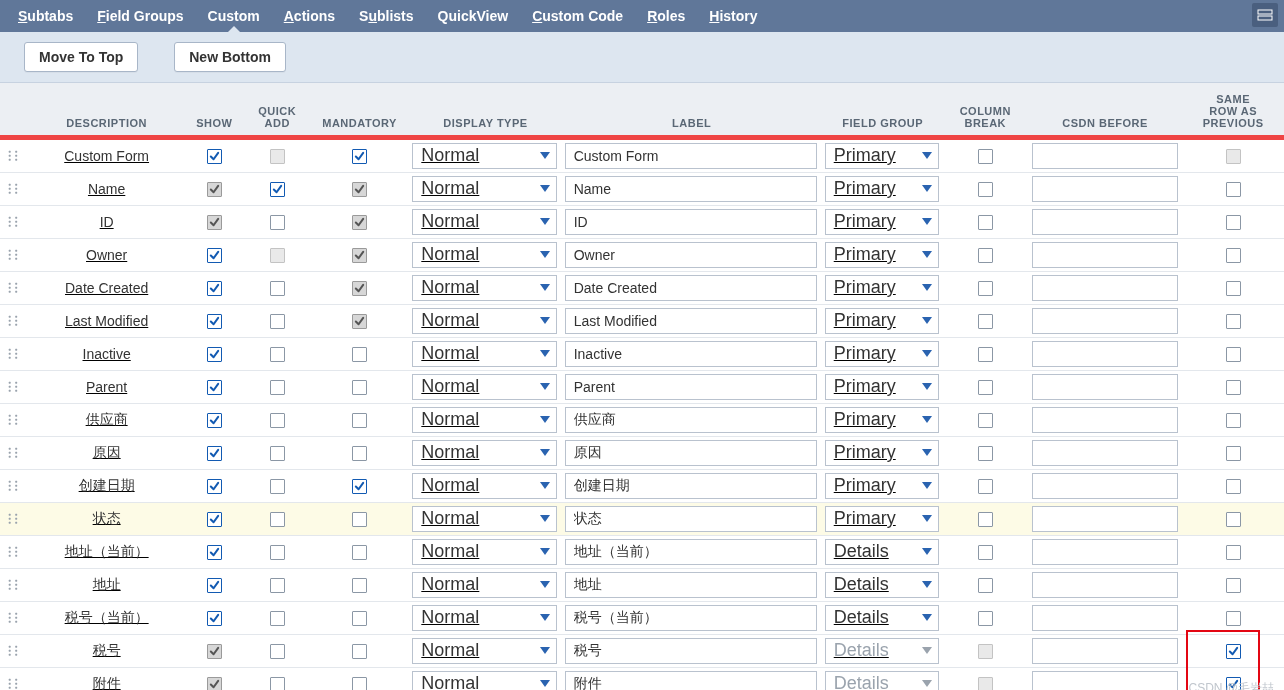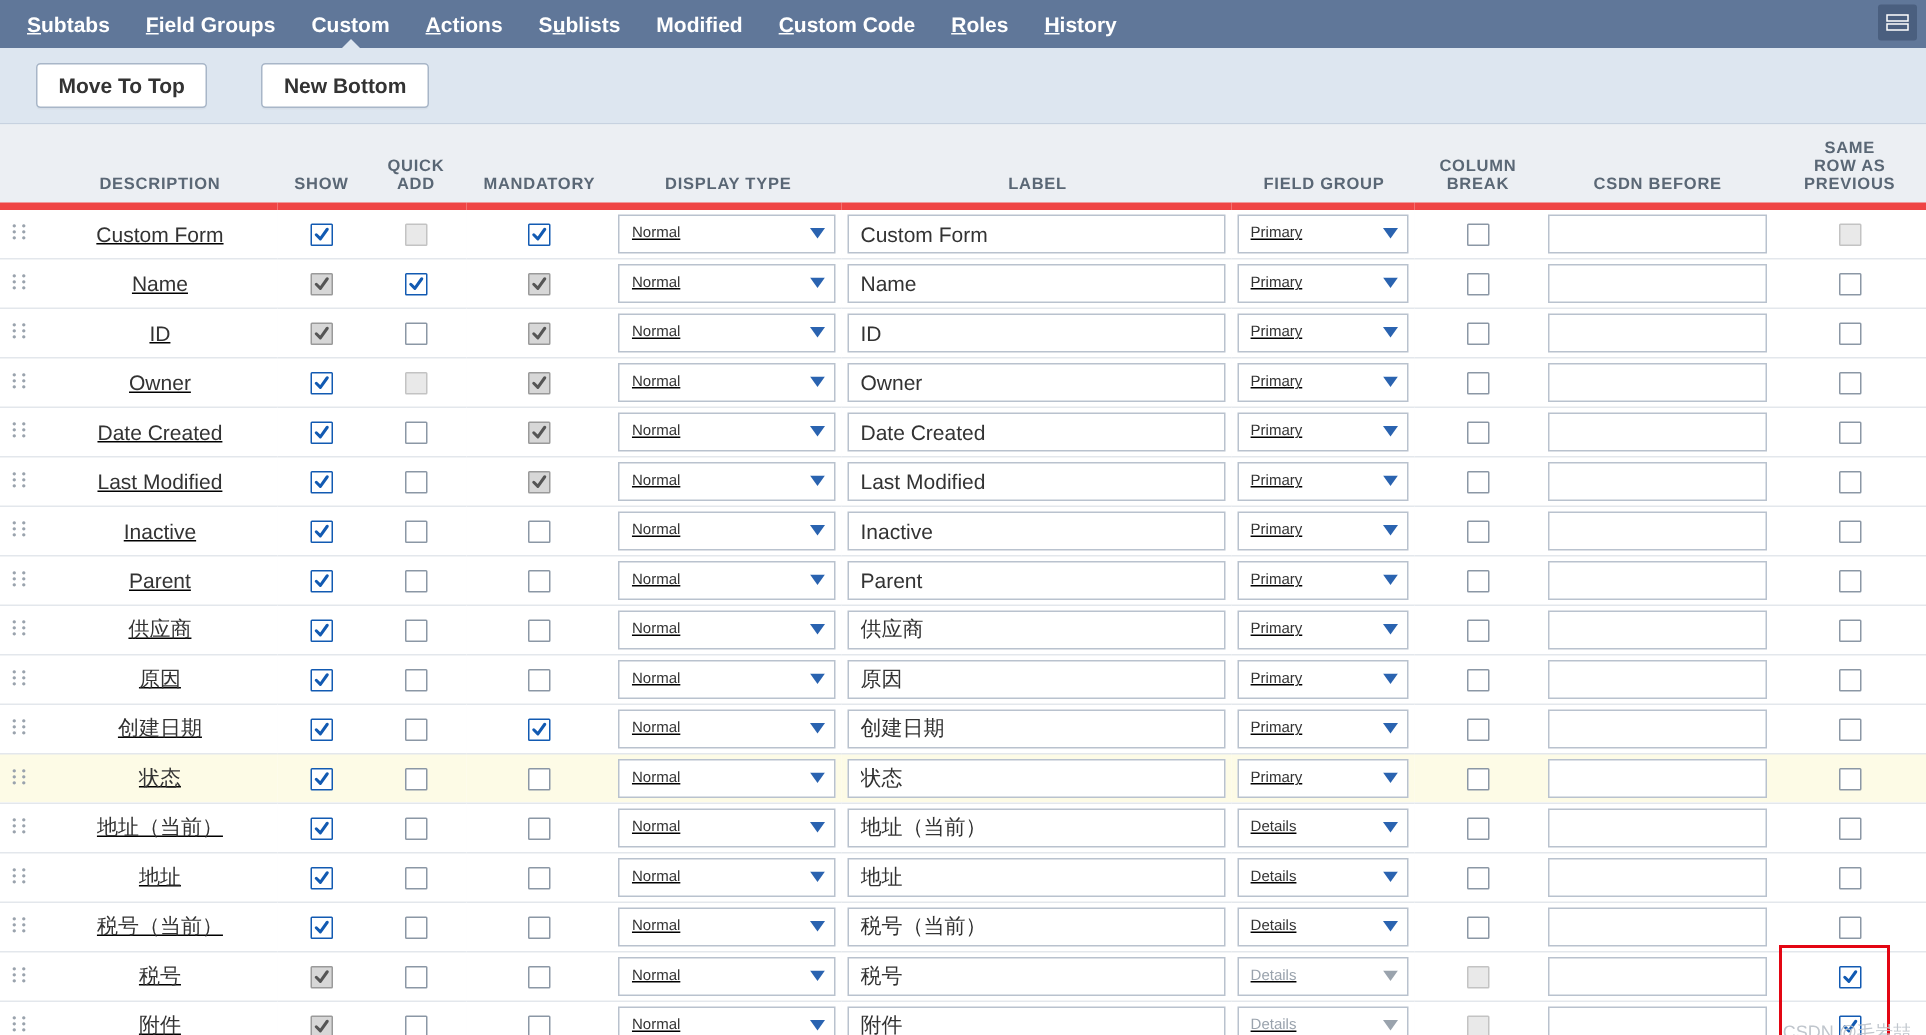--- a/index.html
+++ b/index.html
@@ -138,21 +138,21 @@
   .cb.disabled { background:#e9e9e9; border-color:#c3c3c3; cursor:default; }
   .cb svg { width:11px; height:11px; }
 
   
   .sel {
     display:flex; align-items:center; justify-content:space-between;
     border:1px solid #b9c2ce;
     background:#fff;
     height:26px;
     padding:0 6px 0 8px;
-    font-size:10px;
+    font-size:18px;
     color:#333;
     cursor:pointer;
     width: 100%;
   }
   .sel.disabled { color:#9aa3ad; background:#fff; cursor:default; }
   .sel .caret svg { display:block; }
   .sel .caret path { fill:#2a63b0; }
   .sel.disabled .caret path { fill:#9aa3ad; }
 
   .txtinput {
@@ -181,21 +181,21 @@
 </head>
 <body>
 <div class="root">
 
 <div class="navbar" id="navbar">
       <div class="tab"><span class="ul">S</span>ubtabs</div>
       <div class="tab"><span class="ul">F</span>ield Groups</div>
       <div class="tab active">Custom</div>
       <div class="tab"><span class="ul">A</span>ctions</div>
       <div class="tab">S<span class="ul">u</span>blists</div>
-      <div class="tab">Modified</div>
+      <div class="tab">QuickView</div>
       <div class="tab"><span class="ul">C</span>ustom Code</div>
       <div class="tab"><span class="ul">R</span>oles</div>
       <div class="tab"><span class="ul">H</span>istory</div>
       <div class="menu-right">
         <svg width="16" height="12">
           <rect x="1" y="1" width="14" height="4" fill="none" stroke="#fff"></rect>
           <rect x="1" y="7" width="14" height="4" fill="none" stroke="#fff"></rect>
         </svg>
       </div>
     </div>

